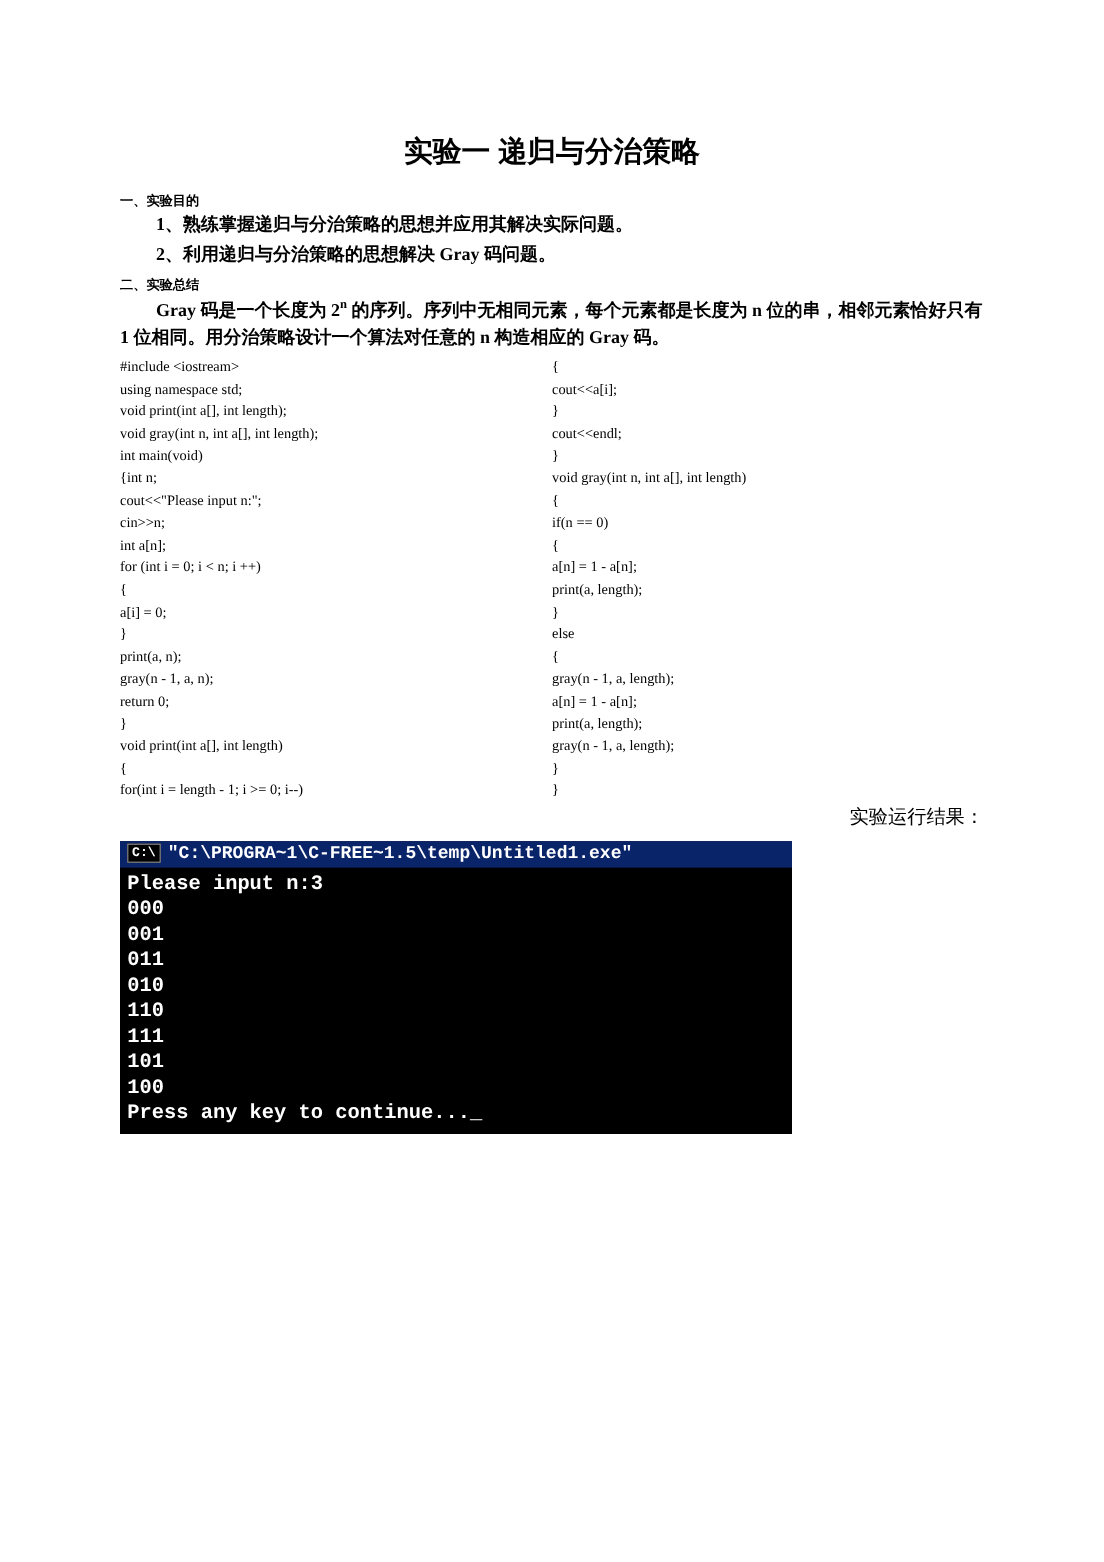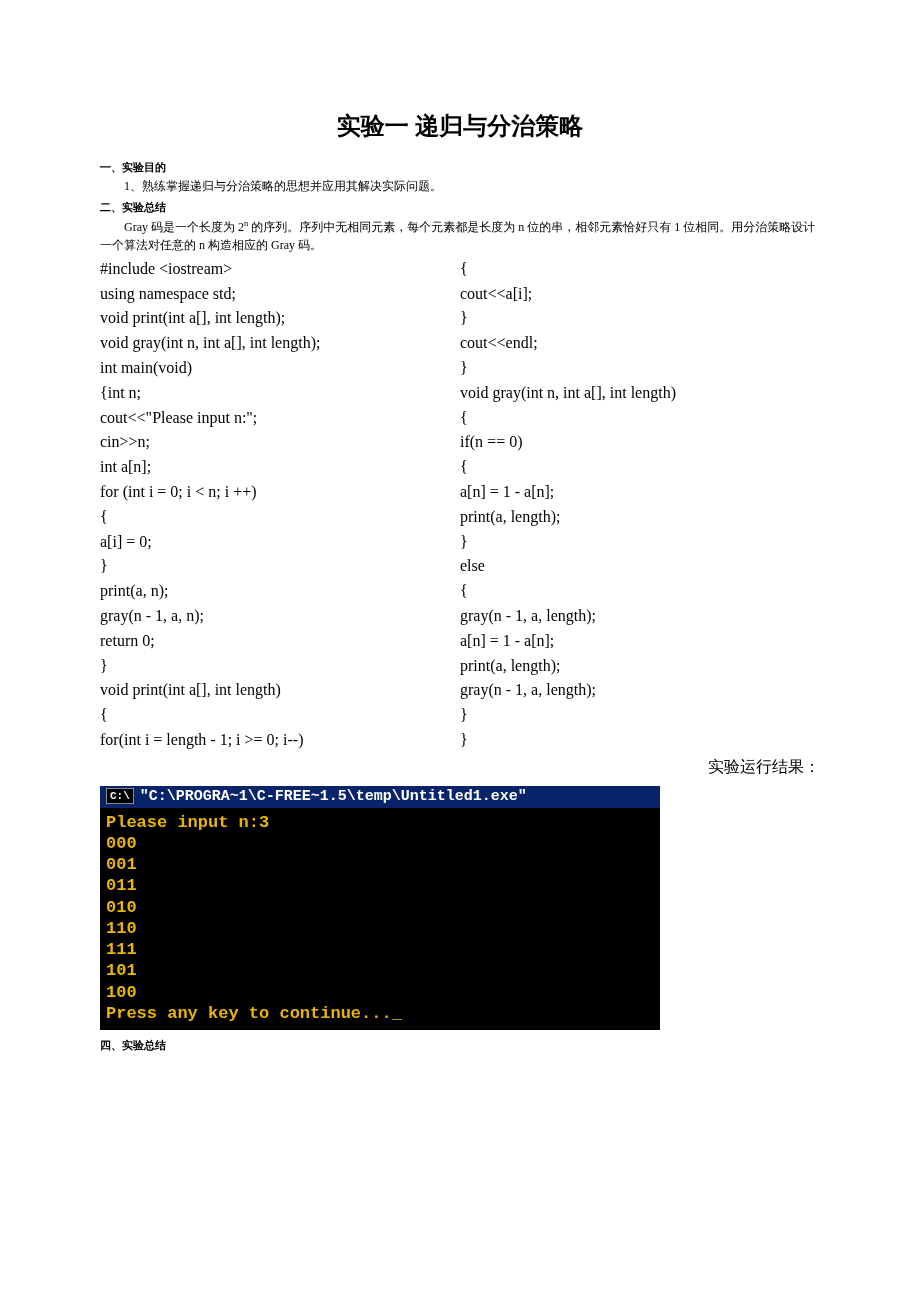--- a/index.html
+++ b/index.html
@@ -27,27 +27,28 @@
     font-weight: bold;
     font-size: 11px;
     margin-top: 4px;
     margin-bottom: 2px;
     font-family: "SimHei", "黑体", sans-serif;
   }
   .para {
     text-indent: 2em;
     line-height: 1.55;
     margin: 0 0 2px 0;
-    font-size: 12px;
+    font-size: 15px;
+    font-weight: bold;
   }
   .code-cols {
     display: flex;
     flex-direction: row;
     font-family: "Times New Roman", serif;
-    font-size: 16px;
+    font-size: 12px;
     line-height: 1.55;
     margin-top: 2px;
   }
   .col {
     flex: 0 0 50%;
     white-space: pre;
   }
   .result-label {
     margin-top: 2px;
     font-size: 16px;
@@ -76,36 +77,37 @@
   }
   .term-icon {
     background: #000;
     color: #fff;
     font-size: 11px;
     padding: 1px 3px;
     border: 1px solid #888;
   }
   .term-body {
     padding: 4px 6px 0 6px;
-    color: #eab308;
+    color: #ffffff;
     font-size: 17px;
     line-height: 1.25;
     white-space: pre;
   }
   sup { font-size: 0.7em; }
 </style>
 </head>
 <body>
 
 <div class="page">
 
   <div class="title">实验一  递归与分治策略</div>
 
   <div class="section-head">一、实验目的</div>
   <p class="para">1、熟练掌握递归与分治策略的思想并应用其解决实际问题。</p>
+  <p class="para">2、利用递归与分治策略的思想解决 Gray 码问题。</p>
 
   <div class="section-head">二、实验总结</div>
   <p class="para"><span>Gray 码是一个长度为 2</span><sup>n</sup><span> 的序列。序列中无相同元素，每个元素都是长度为 n 位的串，相邻元素恰好只有 1 位相同。用分治策略设计一个算法对任意的 n 构造相应的 Gray 码。</span></p>
 
 
   <div class="code-cols">
     <div class="col">#include &lt;iostream&gt;
 using namespace std;
 void print(int a[], int length);
 void gray(int n, int a[], int length);
@@ -159,15 +161,14 @@
 001
 011
 010
 110
 111
 101
 100
 Press any key to continue..._</span></div>
   </div>
 
-  <div class="section-head">四、实验总结</div>
 
 </div>
 
 </body></html>

